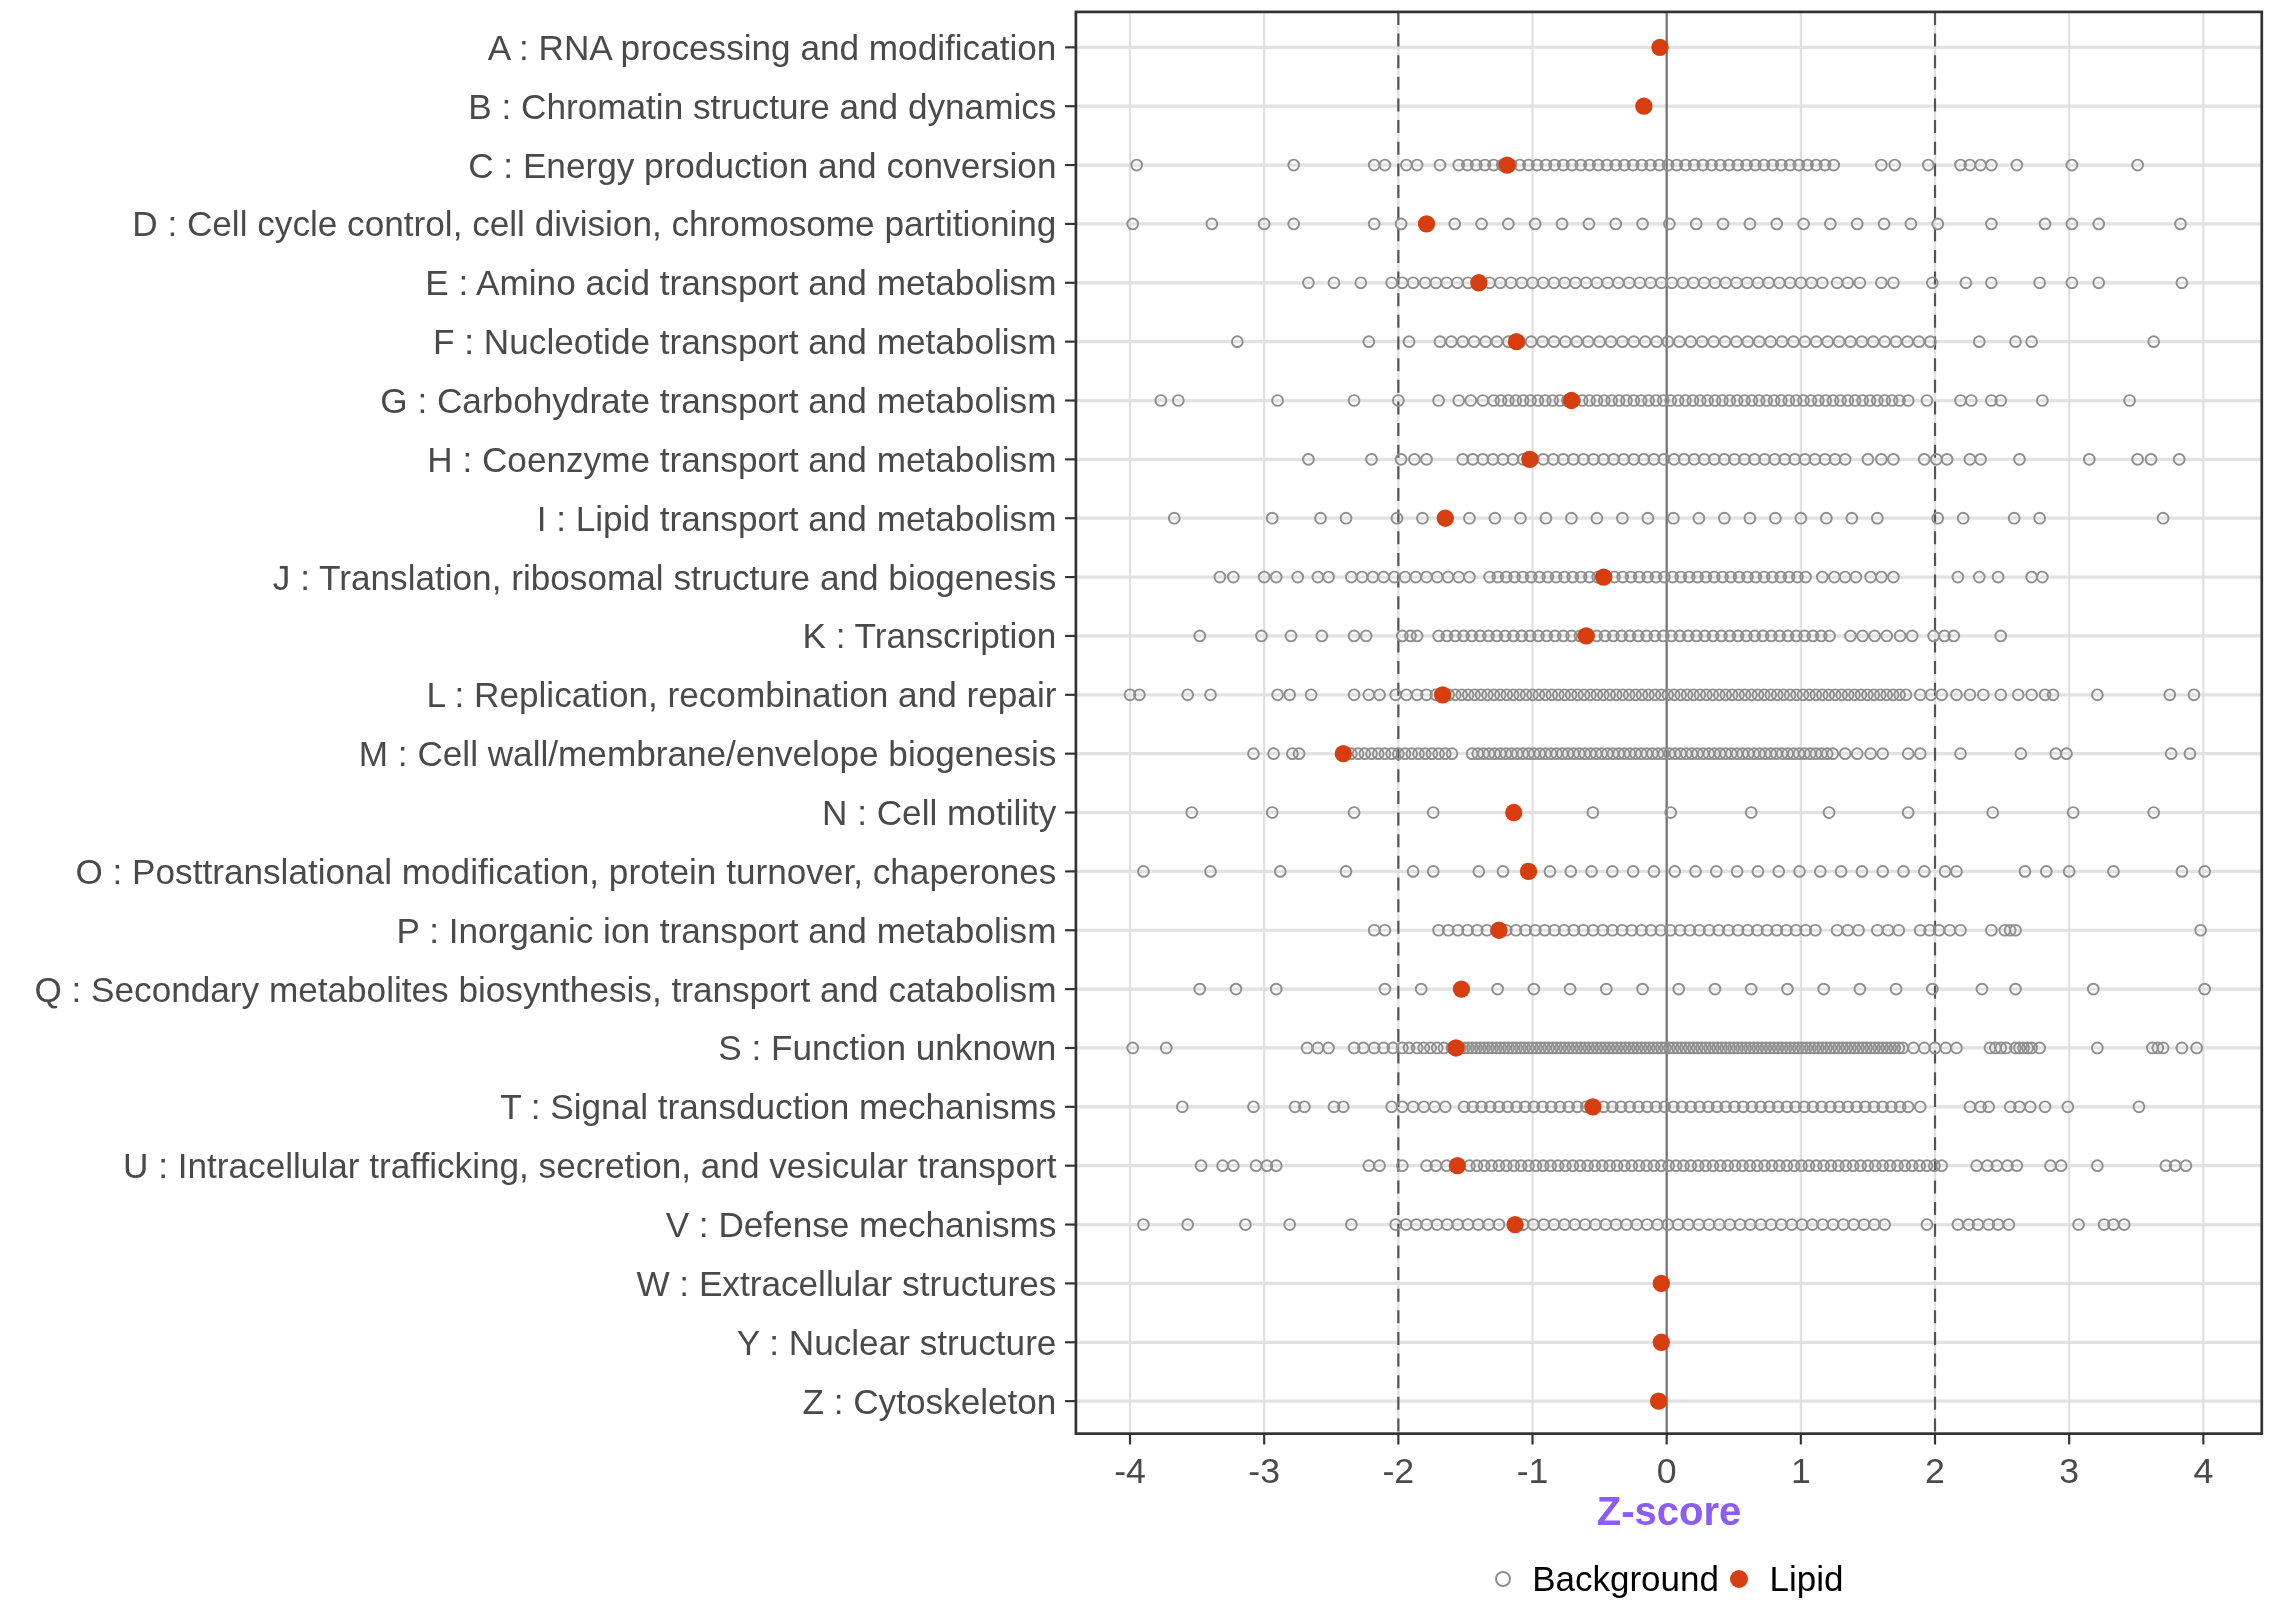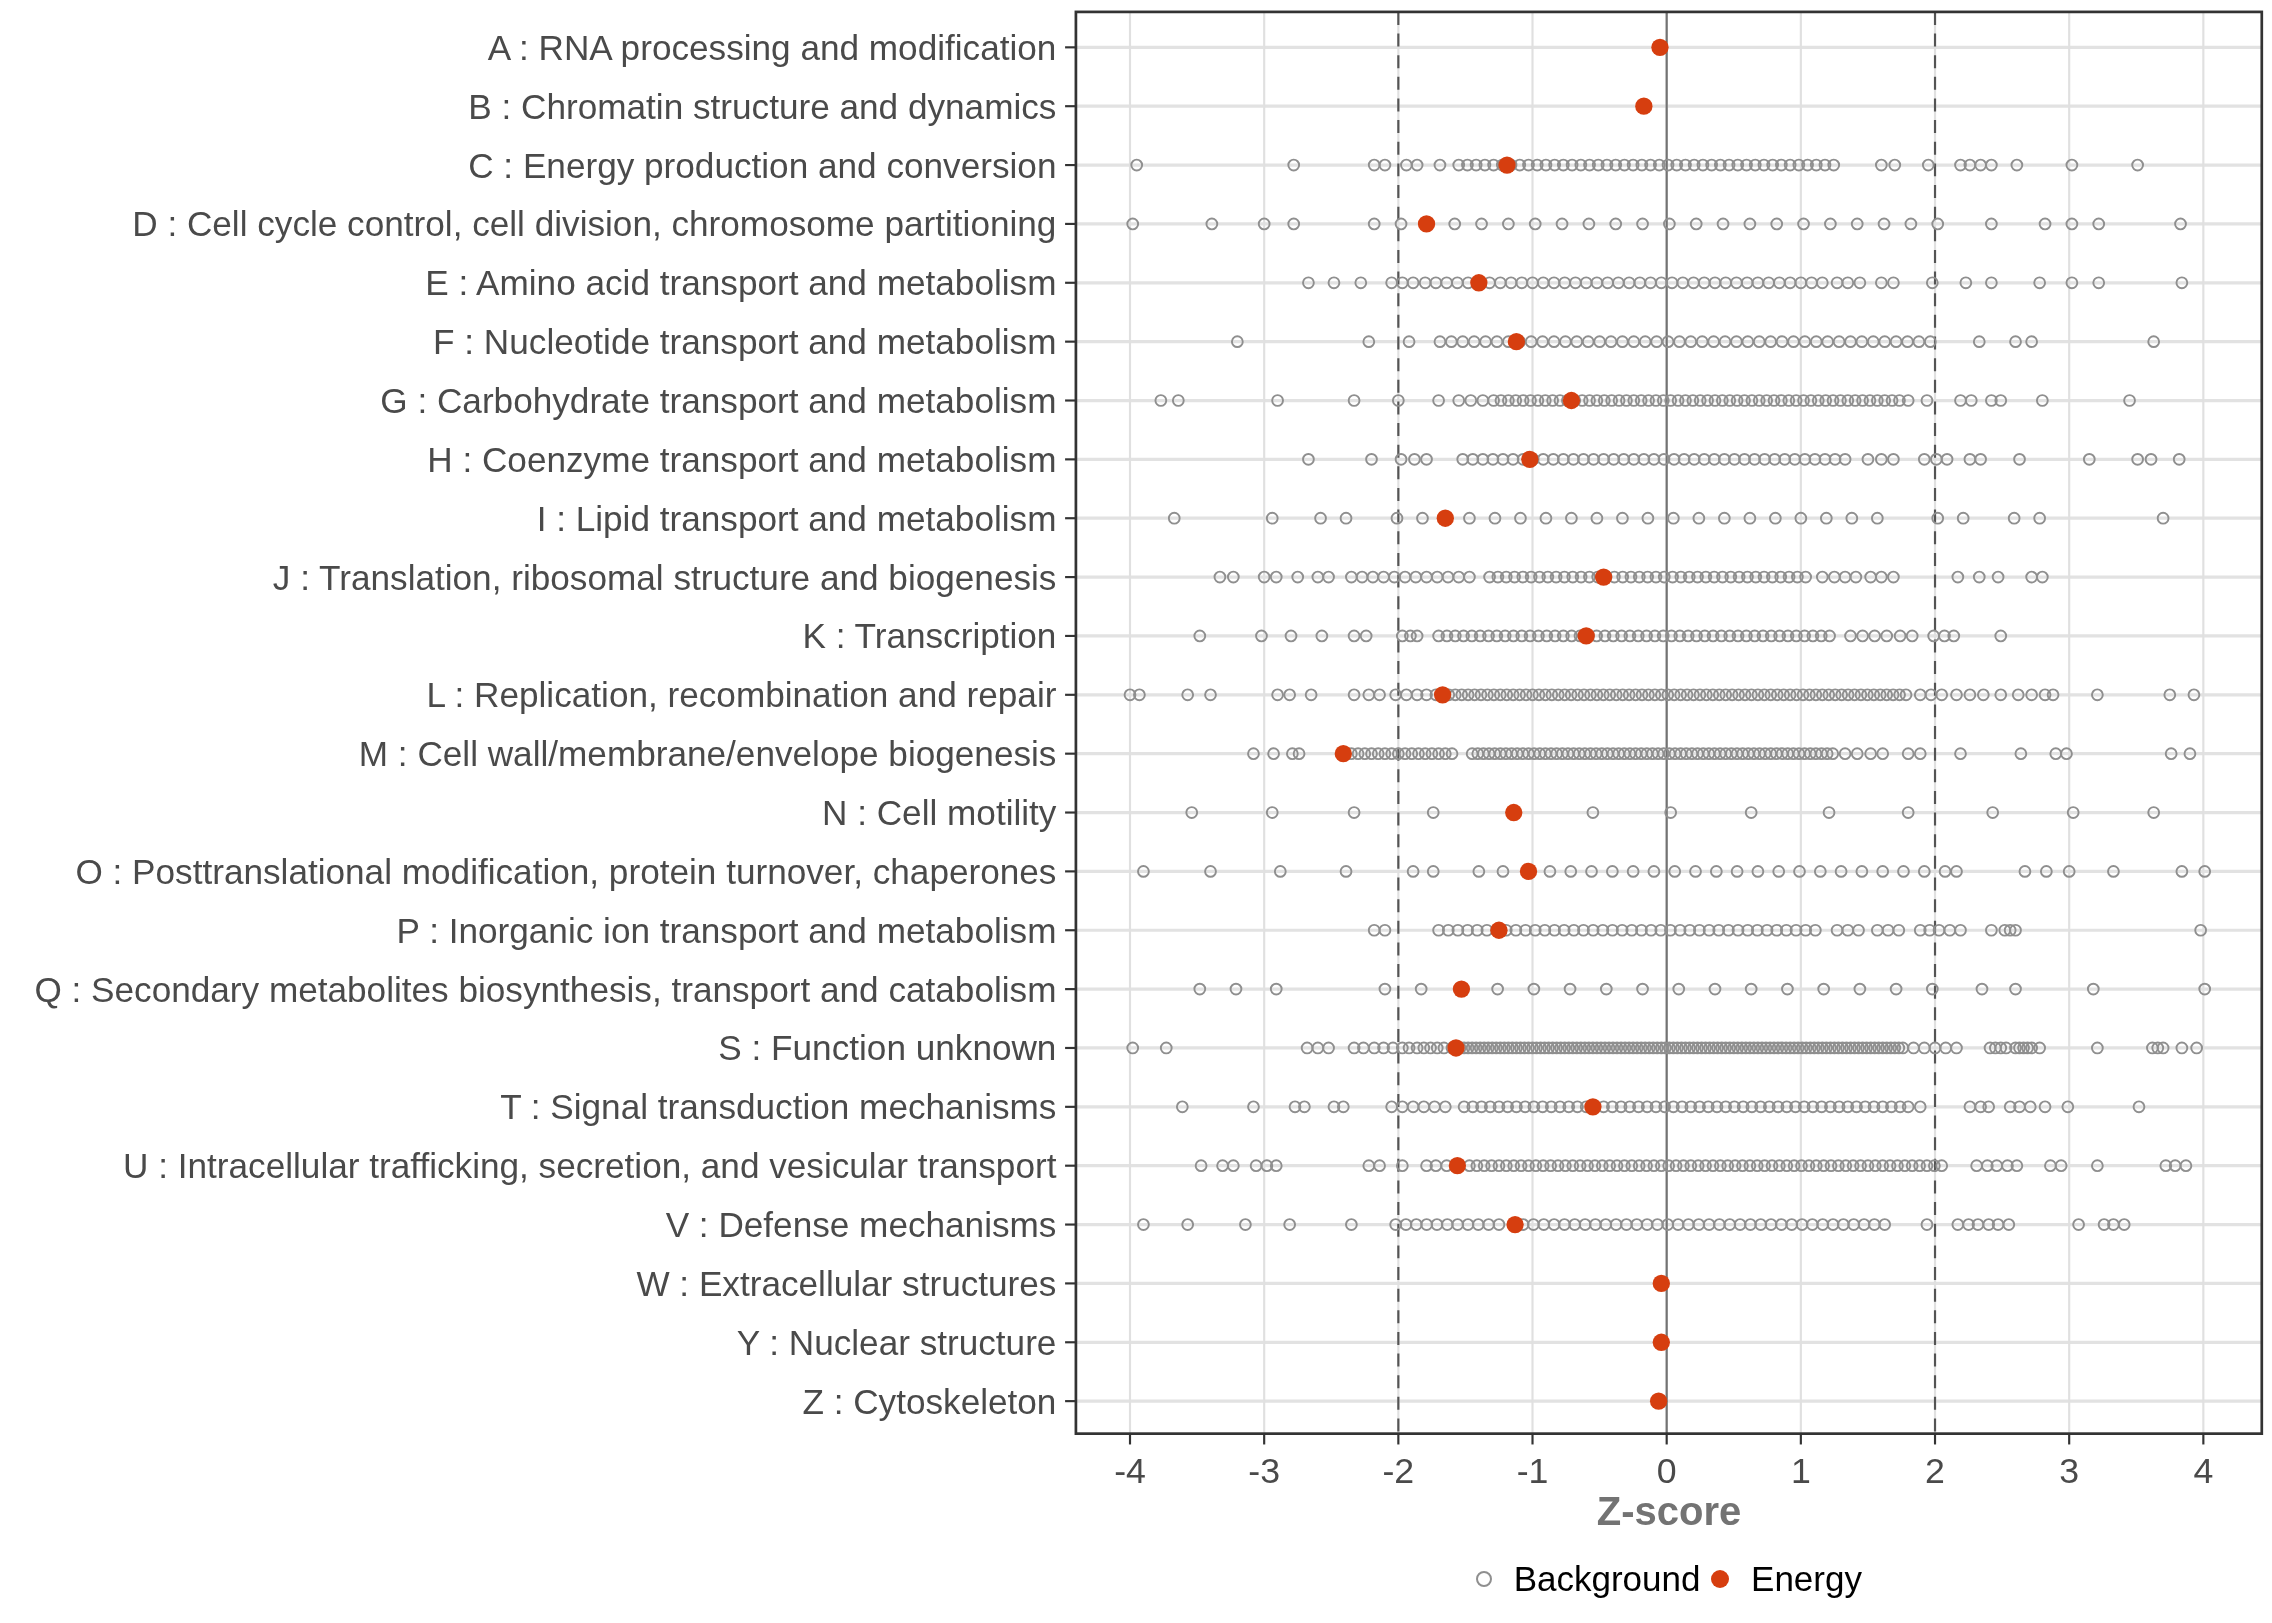--- a/index.html
+++ b/index.html
@@ -3,21 +3,21 @@
 <meta charset="utf-8">
 <style>
   html,body{margin:0;padding:0;background:#ffffff;}
   body{width:2273px;height:1623px;position:relative;overflow:hidden;
        font-family:"Liberation Sans", sans-serif;}
   #figure{position:absolute;left:0;top:0;width:2023px;height:1623px;background:#ffffff;}
   #plot-svg{position:absolute;left:0;top:0;}
   .svg-cat-label{font-family:"Liberation Sans", sans-serif;font-size:65px;fill:#4a4a4a;}
   .svg-tick-label{font-family:"Liberation Sans", sans-serif;font-size:66px;fill:#4a4a4a;}
   #x-axis-title{position:absolute;left:1076px;top:1489px;width:1186px;text-align:center;
-       font-size:40px;font-weight:bold;color:#737373;}
+       font-size:40px;font-weight:bold;color:#8b5cf6;}
   #legend{position:absolute;left:1076px;top:1552px;width:1186px;height:54px;
        display:flex;justify-content:center;align-items:center;gap:11px;}
   .legend-item{display:flex;align-items:center;gap:21.6px;}
   .legend-label{font-size:35px;color:#000000;white-space:nowrap;}
   .legend-marker-open{width:12px;height:12px;border-radius:50%;border:2.7px solid #8f8f8f;background:transparent;}
   .legend-marker-filled{width:18px;height:18px;border-radius:50%;}
 </style>
 </head>
 <body>
 
@@ -1363,17 +1363,17 @@
       </g>
     </svg>
   <div id="x-axis-title">Z-score</div>
   <div id="legend">
     <div class="legend-item">
       <span class="legend-marker-open"></span>
       <span class="legend-label">Background</span>
     </div>
     <div class="legend-item">
       <span class="legend-marker-filled" id="legend-query-marker" style="background: rgb(214, 62, 15);"></span>
-      <span class="legend-label">Energy</span>
+      <span class="legend-label">Lipid</span>
     </div>
   </div>
 </div>
 
 
 </body></html>

